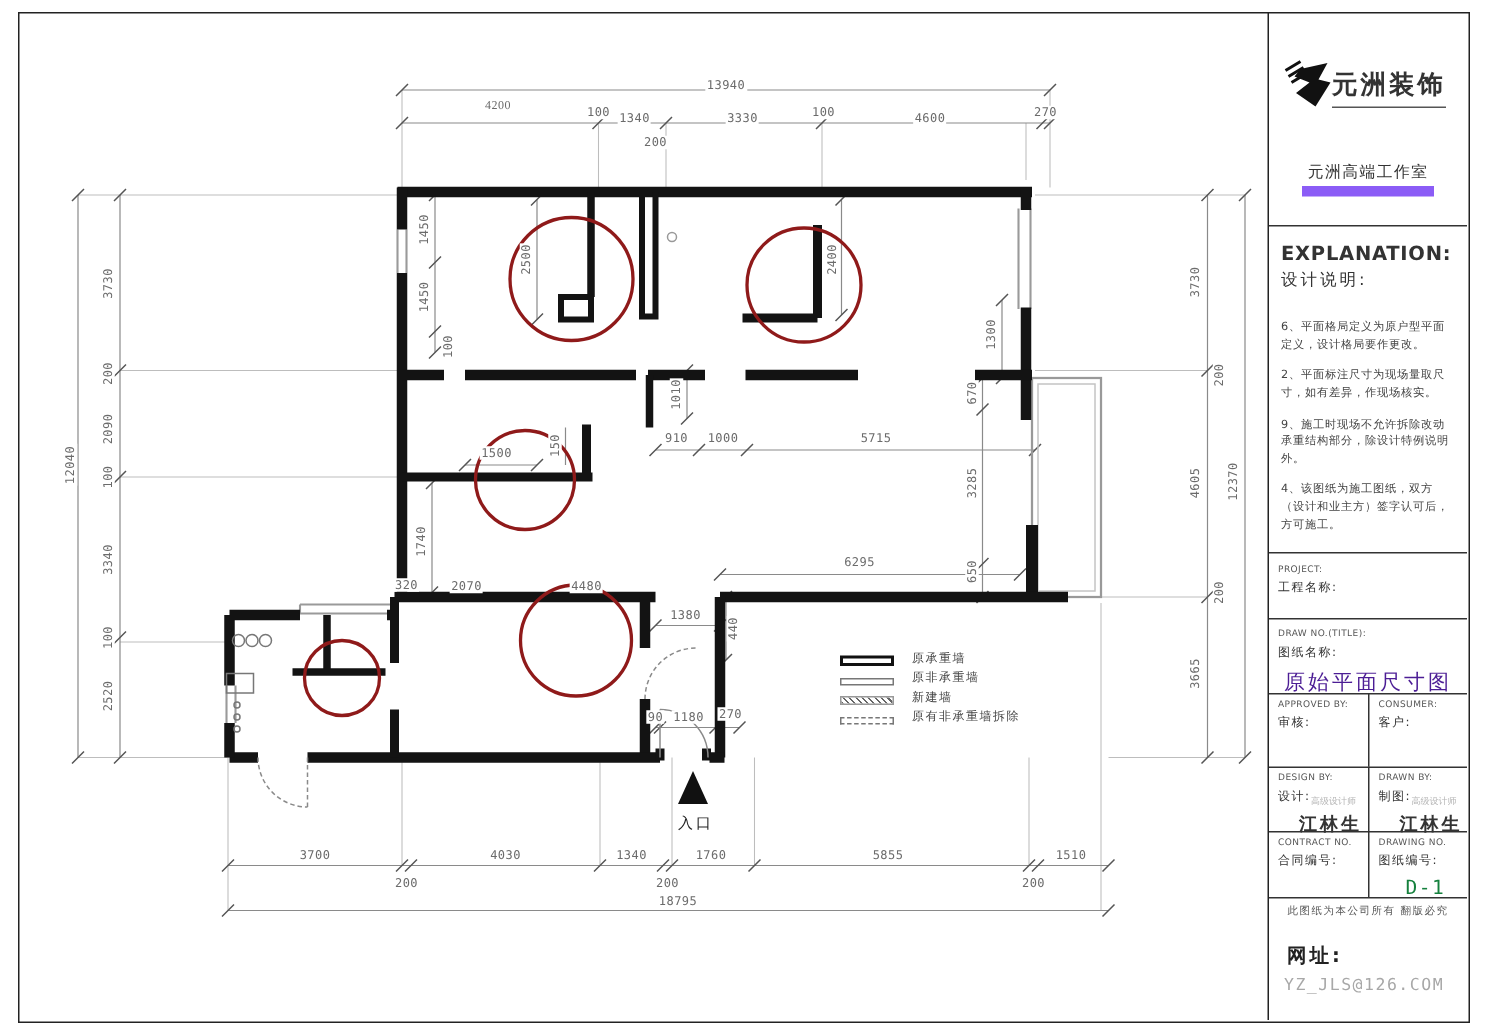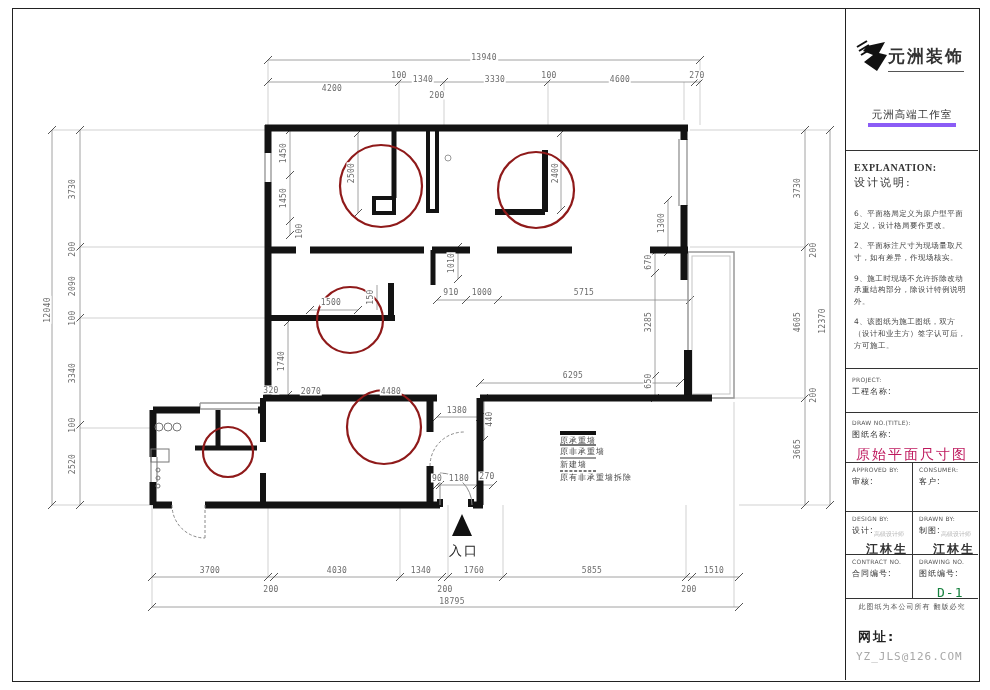--- a/index.html
+++ b/index.html
@@ -4,48 +4,48 @@
 <style>
   html,body{margin:0;padding:0;background:#fff;}
   #sheet{position:relative;width:990px;height:690px;background:#fff;overflow:hidden;
          font-family:"DejaVu Sans",sans-serif;}
   #border{position:absolute;left:12px;top:8px;width:966px;height:672px;border:1.3px solid #222;}
   
   #plan-svg{position:absolute;left:0;top:0;}
   .dim{position:absolute;transform:translate(-50%,-50%);font:8px "DejaVu Sans Mono",monospace;
        color:#6b6b6b;background:#fff;padding:0 1px;white-space:nowrap;letter-spacing:.3px;}
   #entrance-label{position:absolute;left:448px;top:542px;width:32px;text-align:center;
-       font-size:13px;color:#222;letter-spacing:2px;}
+       font-size:10px;color:#222;letter-spacing:2px;}
   
   #legend{position:absolute;left:560px;top:431px;}
-  .lg-row{display:flex;align-items:flex-start;height:13px;flex-direction:column;}
+  .lg-row{display:flex;align-items:flex-end;height:13px;}
   .lg-swatch{width:36px;height:5px;margin-right:12px;box-sizing:border-box;background:#fff;}
   .lg-bearing{border:2px solid #111;height:7px;}
   .lg-nonbearing{border:1px solid #777;}
   .lg-new{height:6px;border:1px solid #999;
           background:repeating-linear-gradient(45deg,#666 0 1px,transparent 1px 3px);}
   .lg-demolish{border:1px dashed #777;}
   .lg-label{font-size:8px;color:#444;letter-spacing:1px;}
   
   #tblock{position:absolute;left:845px;top:8px;width:133px;height:672px;
           border-left:1.3px solid #222;box-sizing:border-box;color:#333;}
   .tb-sec{position:absolute;left:0;width:100%;box-sizing:border-box;}
   .tb-line{position:absolute;left:0;width:100%;border-top:1px solid #333;}
   .co-row{position:absolute;top:30px;left:8px;display:flex;align-items:center;}
   .co-name{font-family:"Liberation Serif",serif;font-weight:bold;font-size:17px;
            letter-spacing:2px;border-bottom:1px solid #555;padding-bottom:3px;}
   .studio{position:absolute;top:100px;left:0;width:100%;text-align:center;font-size:10.5px;
           letter-spacing:1px;}
-  .studio span{border-bottom:4px solid #8b5cf6;padding:0 4px 3px;}
-  .exp-en{font-size:10px;font-weight:bold;letter-spacing:.5px;font-family:Liberation Serif, serif;}
+  .studio span{border-bottom:7px solid #8b5cf6;padding:0 4px 3px;}
+  .exp-en{font-size:13px;font-weight:bold;letter-spacing:.5px;}
   .exp-cn{font-size:11px;margin-top:2px;letter-spacing:2px;}
   .note{font-size:7.5px;color:#444;line-height:1.55;margin-top:9px;letter-spacing:.5px;}
   .lab-en{font-size:6px;color:#555;letter-spacing:.3px;}
   .lab-cn{font-size:8px;color:#333;margin-top:3px;letter-spacing:1px;}
-  .dwg-title{text-align:center;font-size:14px;letter-spacing:2px;margin-top:6px;color:#be185d;}
+  .dwg-title{text-align:center;font-size:14px;letter-spacing:2px;margin-top:6px;color:#4c1d95;}
   .half{position:absolute;top:0;bottom:0;width:50%;padding:4px 0 0 6px;box-sizing:border-box;}
   .half.r{left:50%;border-left:1px solid #333;}
   .half.l{left:0;}
   .sign{font-family:"Liberation Serif",serif;font-weight:bold;font-size:12px;color:#333;
         margin:2px 0 0 14px;letter-spacing:2px;}
   .stamp{font-size:6px;color:#b5b5b5;margin-left:22px;margin-top:-6px;}
   .dno{font:13px "DejaVu Sans Mono",monospace;color:#15803d;margin:6px 0 0 18px;letter-spacing:1px;}
   .copyr{position:absolute;top:594px;left:0;width:100%;text-align:center;font-size:7px;
          color:#555;letter-spacing:1px;}
   .web-lab{position:absolute;top:620px;left:12px;font-size:13px;font-weight:bold;color:#222;
@@ -162,21 +162,21 @@
       <circle cx="350" cy="320" r="33"></circle>
       <circle cx="228" cy="452" r="25"></circle>
       <circle cx="384" cy="427" r="37"></circle>
     </g>
 
     <polygon points="462,514 452,536 472,536" fill="#111"></polygon>
   </svg>
 
   <div id="dim-layer">
       <span class="dim" style="left: 484px; top: 57px;">13940</span>
-      <span class="dim" style="left: 332px; top: 88px;">4200</span>
+      <span class="dim" style="left: 332px; top: 70px; font-family: Liberation Serif, serif;">4200</span>
       <span class="dim" style="left: 399px; top: 75px;">100</span>
       <span class="dim" style="left: 423px; top: 79px;">1340</span>
       <span class="dim" style="left: 495px; top: 79px;">3330</span>
       <span class="dim" style="left: 549px; top: 75px;">100</span>
       <span class="dim" style="left: 620px; top: 79px;">4600</span>
       <span class="dim" style="left: 697px; top: 75px;">270</span>
       <span class="dim" style="left: 437px; top: 95px;">200</span>
       <span class="dim" style="left: 47px; top: 310px; transform: translate(-50%, -50%) rotate(-90deg);">12040</span>
       <span class="dim" style="left: 72px; top: 189px; transform: translate(-50%, -50%) rotate(-90deg);">3730</span>
       <span class="dim" style="left: 72px; top: 249px; transform: translate(-50%, -50%) rotate(-90deg);">200</span>

